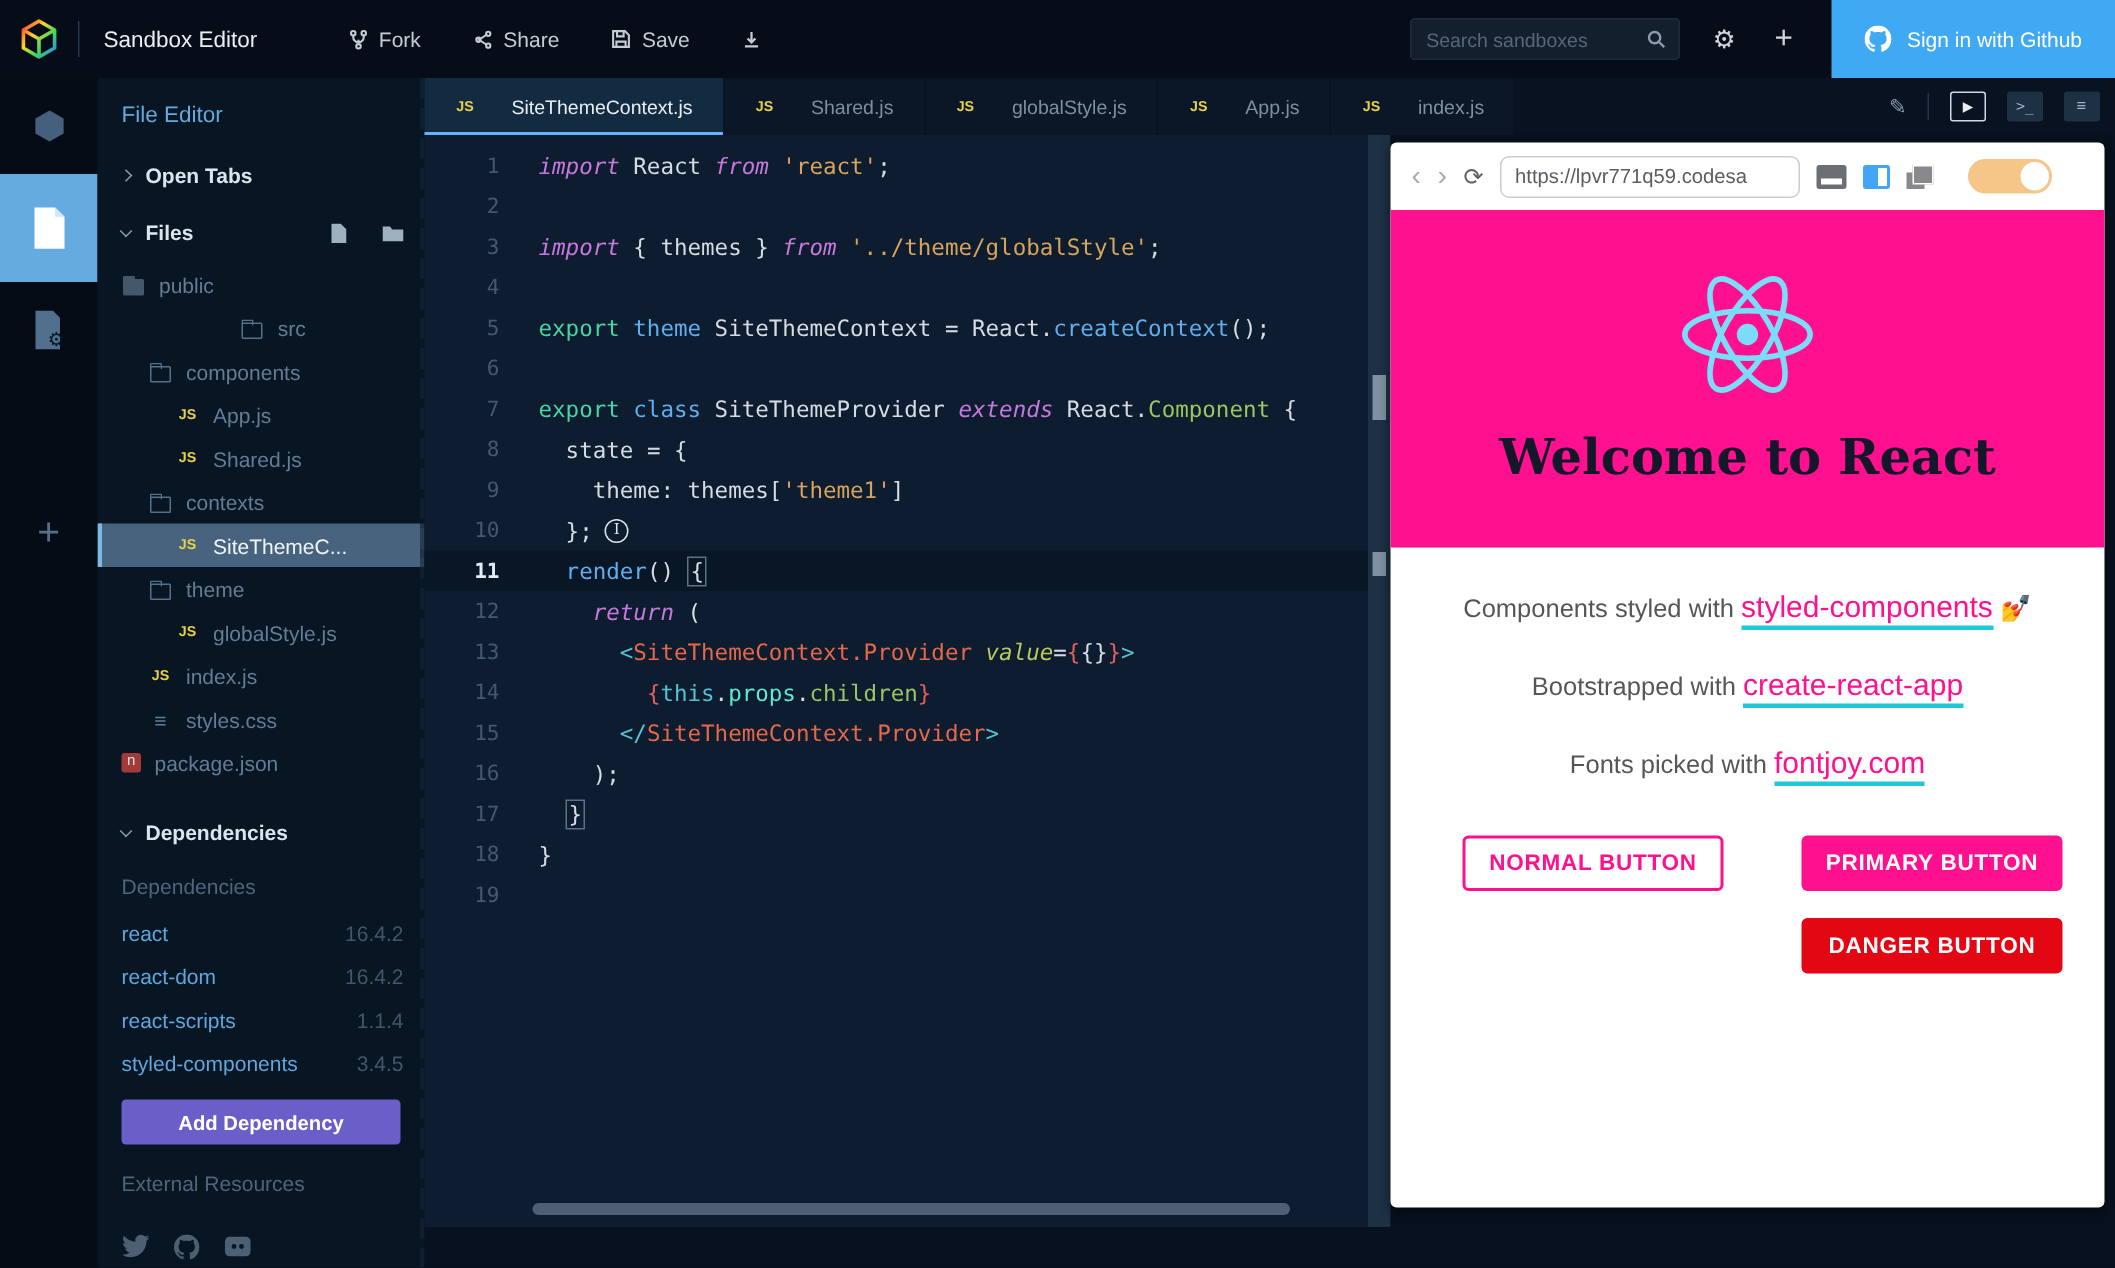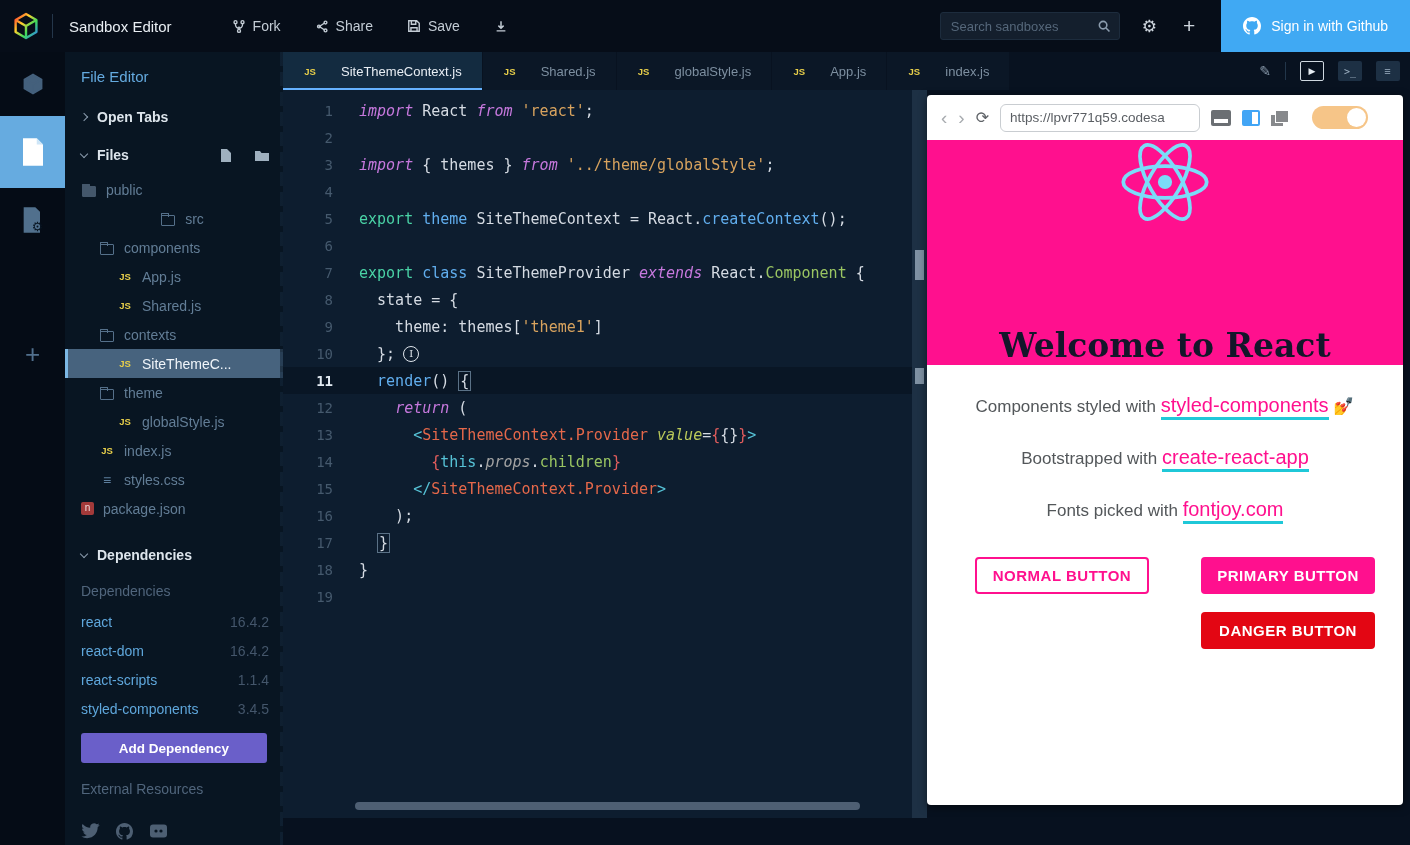--- a/index.html
+++ b/index.html
@@ -117,21 +117,21 @@
   .tk-def { color:#d5dbe3; }
   .tk-kw { color:#c678dd; font-style:italic; }
   .tk-exp { color:#4ad3a6; }
   .tk-blue { color:#61aeee; }
   .tk-str { color:#d8a35e; }
   .tk-tag { color:#e5684a; }
   .tk-punct { color:#56c2d6; }
   .tk-attr { color:#bac95a; font-style:italic; }
   .tk-redb { color:#e25d5d; }
   .tk-green { color:#9ac562; }
-  .tk-italic { color:#a3a3a3; font-style:italic; }
+  .tk-italic { color:#5eead4; }
   .tk-box { color:#d5dbe3; border:1px solid #5a7186; padding:0 1px; }
   .click-cursor { display:inline-flex; width:16px; height:16px; border:1.5px solid #dfe5ec;
                   border-radius:50%; margin-left:8px; align-items:center; justify-content:center;
                   vertical-align:middle; }
   .click-cursor::before { content:"I"; font-family:"DejaVu Serif",serif; font-size:10px;
                   color:#dfe5ec; line-height:1; }
   .vscroll { position:absolute; right:0; top:0; width:15px; height:728px; background:#1d3044; }
   .vmark1 { position:absolute; right:3px; top:160px; width:9px; height:30px; background:#7f91a3; }
   .vmark2 { position:absolute; right:3px; top:278px; width:9px; height:16px; background:#7f91a3; }
   .hscroll { position:absolute; left:72px; bottom:8px; width:505px; height:8px;
@@ -161,21 +161,21 @@
   .pv-ic-split { width:18px; height:16px; background:#42a5f5; border-radius:2px; position:relative; cursor:pointer; }
   .pv-ic-split::after { content:""; position:absolute; right:2px; top:2px; width:6px; height:12px; background:#fff; }
   .pv-ic-copy { width:18px; height:16px; position:relative; cursor:pointer; }
   .pv-ic-copy::before { content:""; position:absolute; left:0; bottom:0; width:12px; height:11px; background:#87898c; }
   .pv-ic-copy::after { content:""; position:absolute; right:0; top:0; width:12px; height:11px; background:#87898c; border:1px solid #fff; }
   .pv-toggle { margin-left:12px; width:56px; height:23px; border-radius:12px;
                background:var(--preview_toggle,#f6c588); position:relative; cursor:pointer; }
   .pv-toggle::after { content:""; position:absolute; right:2px; top:2px; width:19px; height:19px;
                border-radius:50%; background:#fff; }
   .pv-header { height:225px; background:var(--pink,#ff108e); display:flex; flex-direction:column;
-               align-items:center; justify-content:space-between; }
+               align-items:center; justify-content:center; }
   .pv-title { font-family:"DejaVu Serif",serif; font-weight:bold; font-size:33px;
               color:#14162a; margin-top:20px; }
   .pv-body { text-align:center; }
   .pv-line { margin-top:29px; color:#53575a; font-size:17px; }
   .pv-link { color:var(--pink,#ff108e); font-size:20px; text-decoration:none;
              border-bottom:3px solid var(--link_underline,#1fc8d8); padding-bottom:1px; cursor:pointer; }
   .pv-buttons { width:420px; margin:36px auto 0; display:flex; flex-wrap:wrap; gap:18px 52px;
                 justify-content:flex-end; }
   .pv-btn { height:37px; min-width:174px; border-radius:4px; font-size:15px; font-weight:bold;
             letter-spacing:.5px; cursor:pointer; font-family:"Liberation Sans",sans-serif;

